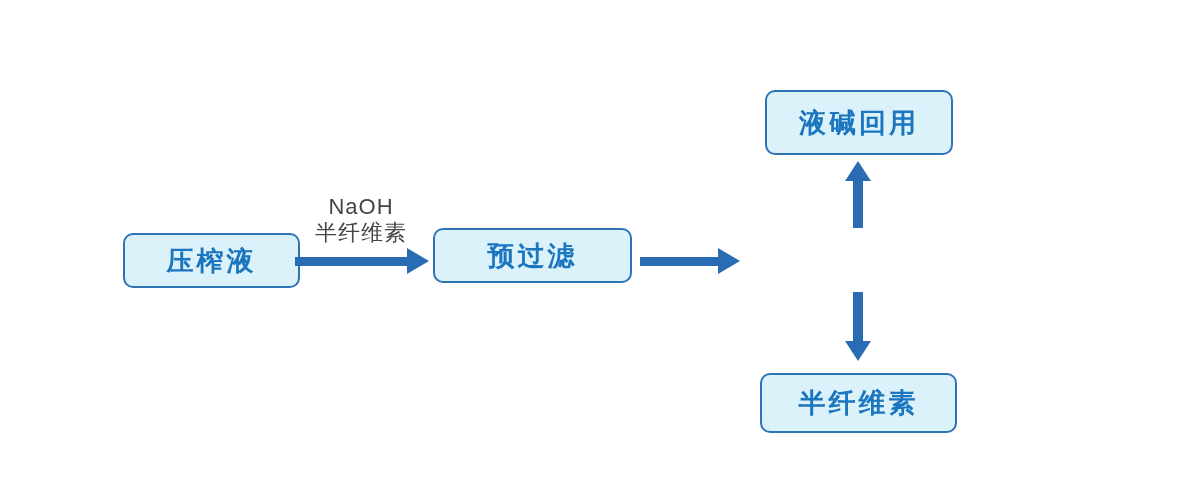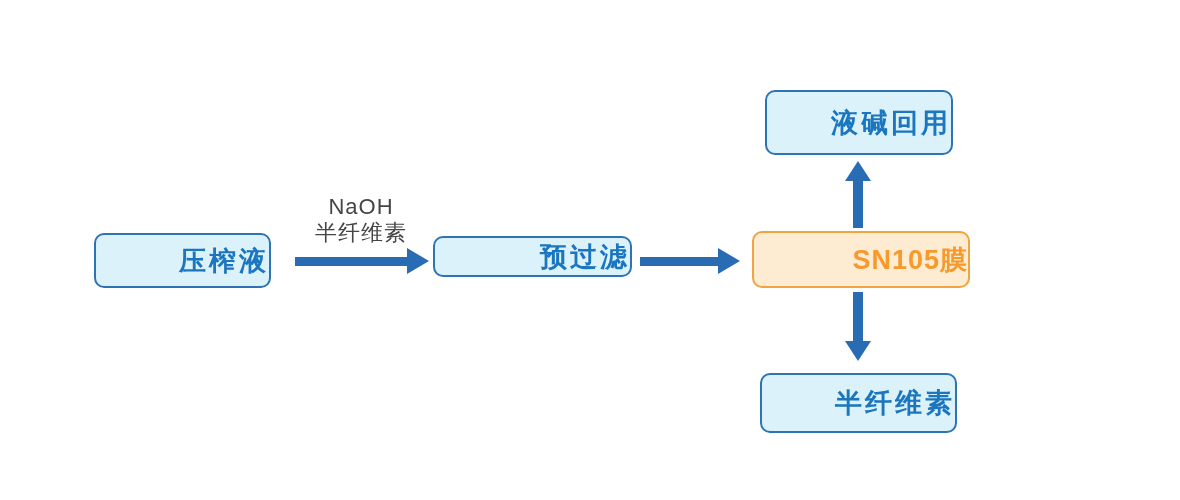--- a/index.html
+++ b/index.html
@@ -22,42 +22,42 @@
     width: 1180px;
     height: 500px;
     background: var(--bg);
     overflow: hidden;
   }
 
   .node {
     position: absolute;
     display: flex;
     align-items: center;
-    justify-content: flex-end;
+    justify-content: center;
     border-radius: 10px;
     font-weight: bold;
     letter-spacing: 3px;
     text-align: center;
   }
   .node.blue {
     background: var(--blue-fill);
     border: 2px solid var(--blue-border);
     color: var(--blue-text);
     font-size: 27px;
   }
   .node.orange {
     background: var(--orange-fill);
     border: 2px solid var(--orange-border);
     color: var(--orange-text);
     font-size: 27px;
     letter-spacing: 1px;
   }
 
-  #node-press-liquid  { left: 94px; top: 233px; width: 177px; height: 55px; }
-  #node-prefilter     { left: 433px; top: 236px; width: 199px; height: 41px; }
+  #node-press-liquid  { left: 123px; top: 233px; width: 177px; height: 55px; }
+  #node-prefilter     { left: 433px; top: 228px; width: 199px; height: 55px; }
   #node-sn105         { left: 752px; top: 231px; width: 218px; height: 57px; }
   #node-alkali-reuse  { left: 765px; top:  90px; width: 188px; height: 65px; }
   #node-hemicellulose { left: 760px; top: 373px; width: 197px; height: 60px; }
 
   
   .edge-label {
     position: absolute;
     left: 286px;
     top: 194px;
     width: 150px;
@@ -123,23 +123,20 @@
 <div class="canvas">
 
   <div class="node blue" id="node-press-liquid">
     <span>压榨液</span>
   </div>
 
   <div class="node blue" id="node-prefilter">
     <span>预过滤</span>
   </div>
 
-  <div class="node orange" id="node-sn105">
-    <span>SN105膜</span>
-  </div>
 
   <div class="node blue" id="node-alkali-reuse">
     <span>液碱回用</span>
   </div>
 
   <div class="node blue" id="node-hemicellulose">
     <span>半纤维素</span>
   </div>
 
   <div class="edge-label">

